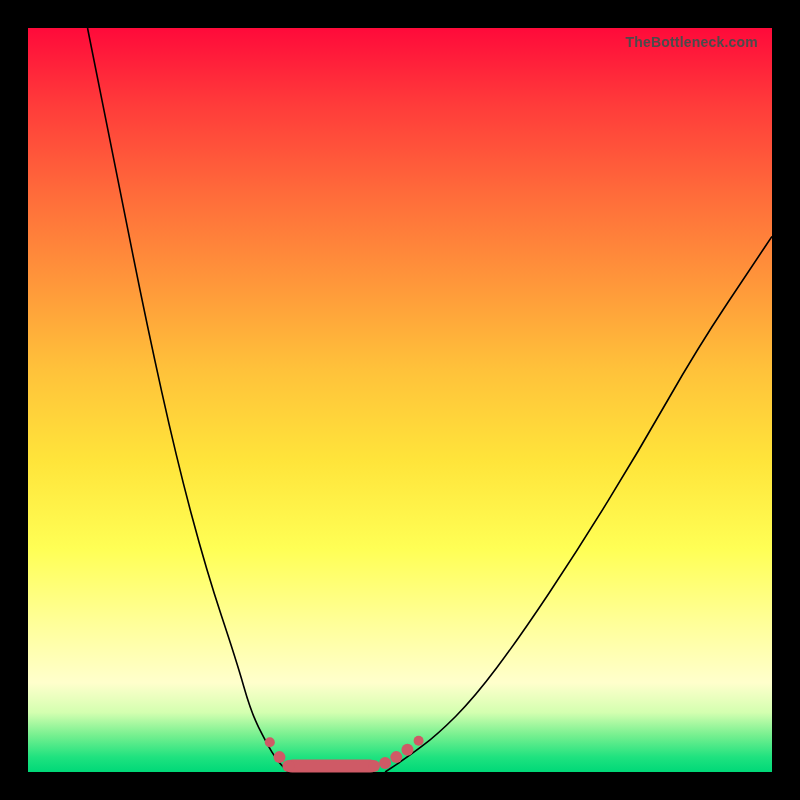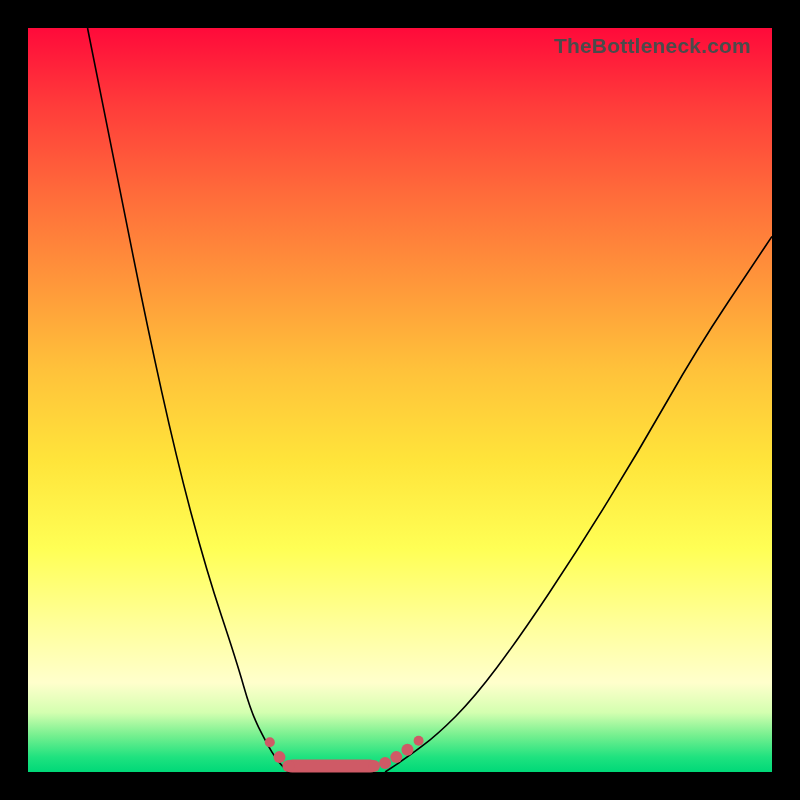--- a/index.html
+++ b/index.html
@@ -28,23 +28,23 @@
       #ffffcc 88%,
       #d4ffb0 92%,
       #78f090 95%,
       #1fe27f 98%,
       #00d878 100%
     );
   }
   .watermark {
     position: absolute;
     top: 6px;
-    right: 21px;
+    right: 14px;
     font-family: Arial, Helvetica, sans-serif;
-    font-size: 21px;
+    font-size: 14px;
     font-weight: 600;
     color: #4b4b4b;
     letter-spacing: 0.2px;
     user-select: none;
   }
   svg.curve {
     position: absolute;
     left: 0; top: 0;
     width: 100%;
     height: 100%;

